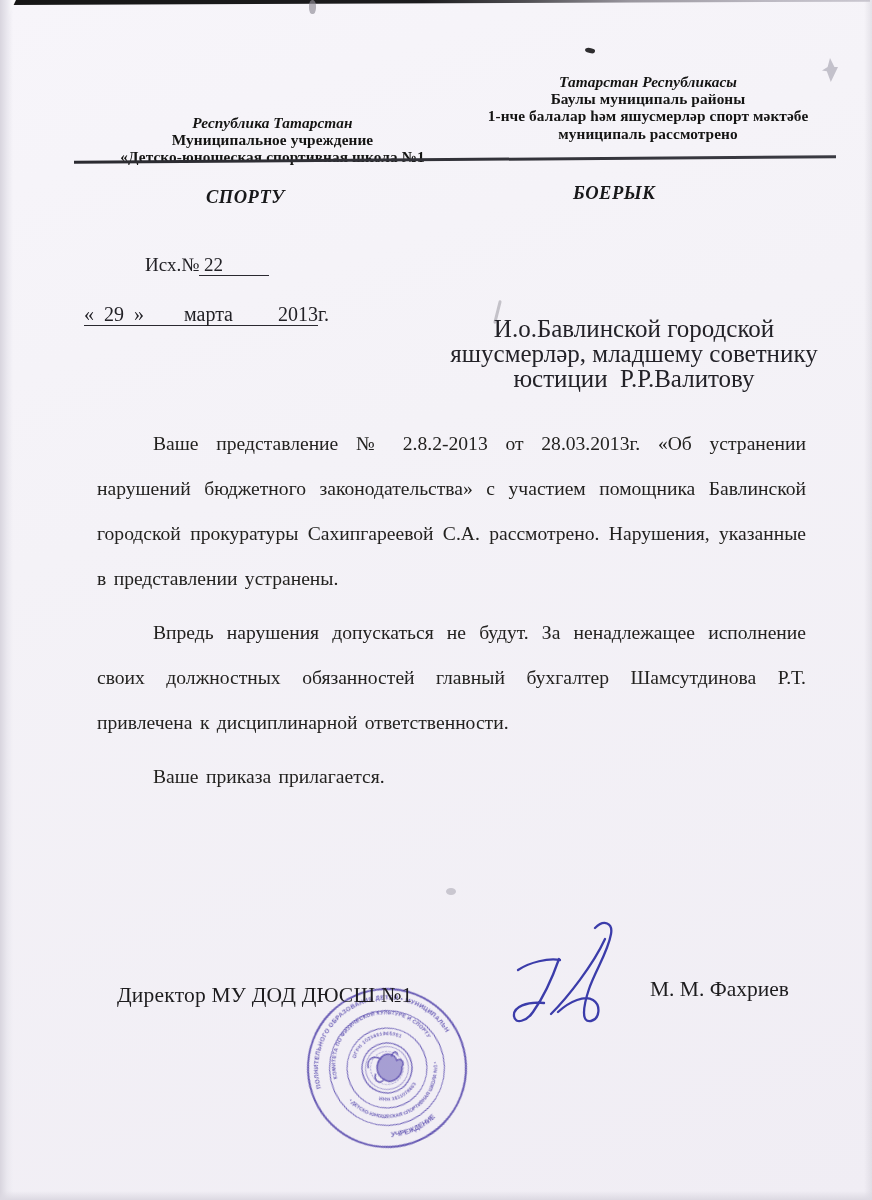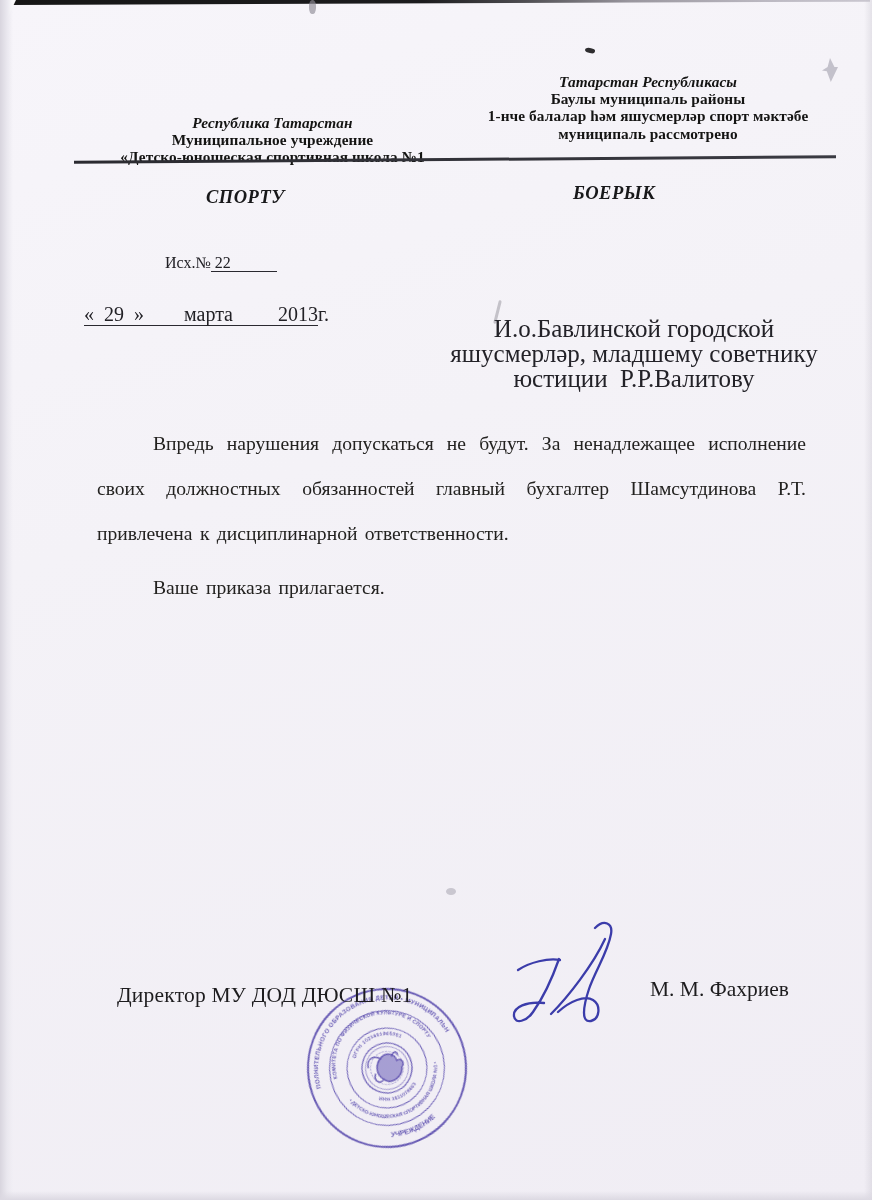--- a/index.html
+++ b/index.html
@@ -52,21 +52,21 @@
     position:absolute;left:74px;top:158px;width:762px;height:3px;
     background:linear-gradient(to right,#2a2a30,#3a3a42);
     transform:rotate(-0.4deg);transform-origin:center;
   }
   .doc-title{
     position:absolute;font-weight:700;font-style:italic;font-size:18.5px;color:#18181a;letter-spacing:.5px;
   }
   .title-ru{left:206px;top:187px;}
   .title-tt{left:573px;top:183px;}
   
-  .refline{position:absolute;left:145px;top:254px;font-size:16px;color:#222126;white-space:pre;margin-left:20px;}
+  .refline{position:absolute;left:145px;top:254px;font-size:19px;color:#222126;white-space:pre;}
   .refline .u{border-bottom:1.6px solid #2a2930;padding-right:46px;white-space:pre;}
   .dateline{position:absolute;left:84px;top:303px;font-size:20px;color:#222126;white-space:pre;}
   .dateline .u{border-bottom:1.6px solid #2a2930;white-space:pre;}
   
   .addressee{
     position:absolute;left:450px;top:316px;width:368px;text-align:center;
     font-size:25px;line-height:25px;color:#232228;
   }
   .addressee div{white-space:pre;}
   
@@ -119,20 +119,21 @@
   <div class="refline"><span>Исх.№</span><span class="u"> 22</span></div>
   <div class="dateline"><span class="u">«  29  »        марта         2013</span><span>г.</span></div>
 
   <div class="addressee">
     <div>И.о.Бавлинской городской</div>
     <div>яшусмерләр, младшему советнику</div>
     <div>юстиции  Р.Р.Валитову</div>
   </div>
 
   <div class="body-text">
+    <p>Ваше представление № 2.8.2-2013 от 28.03.2013г. «Об устранении нарушений бюджетного законодательства» с участием помощника Бавлинской городской прокуратуры Сахипгареевой С.А. рассмотрено. Нарушения, указанные в представлении устранены.</p>
     <p>Впредь нарушения допускаться не будут. За ненадлежащее исполнение своих должностных обязанностей главный бухгалтер Шамсутдинова Р.Т. привлечена к дисциплинарной ответственности.</p>
     <p>Ваше приказа прилагается.</p>
   </div>
 
   <svg class="stamp" viewBox="0 0 200 200">
     <defs>
       <path id="arc-outer-top" d="M 31.3,94 A 69 69 0 0 1 168.7,94" fill="none"></path>
       <path id="arc-outer-bottom" d="M 60.4,156.5 A 69 69 0 0 0 139.6,156.5" fill="none"></path>
       <path id="arc-mid-top" d="M 50.2,91.3 A 50 50 0 0 1 149.8,91.3" fill="none"></path>
       <path id="arc-mid-bottom" d="M 51.7,112.9 A 50 50 0 0 0 148.3,112.9" fill="none"></path>

